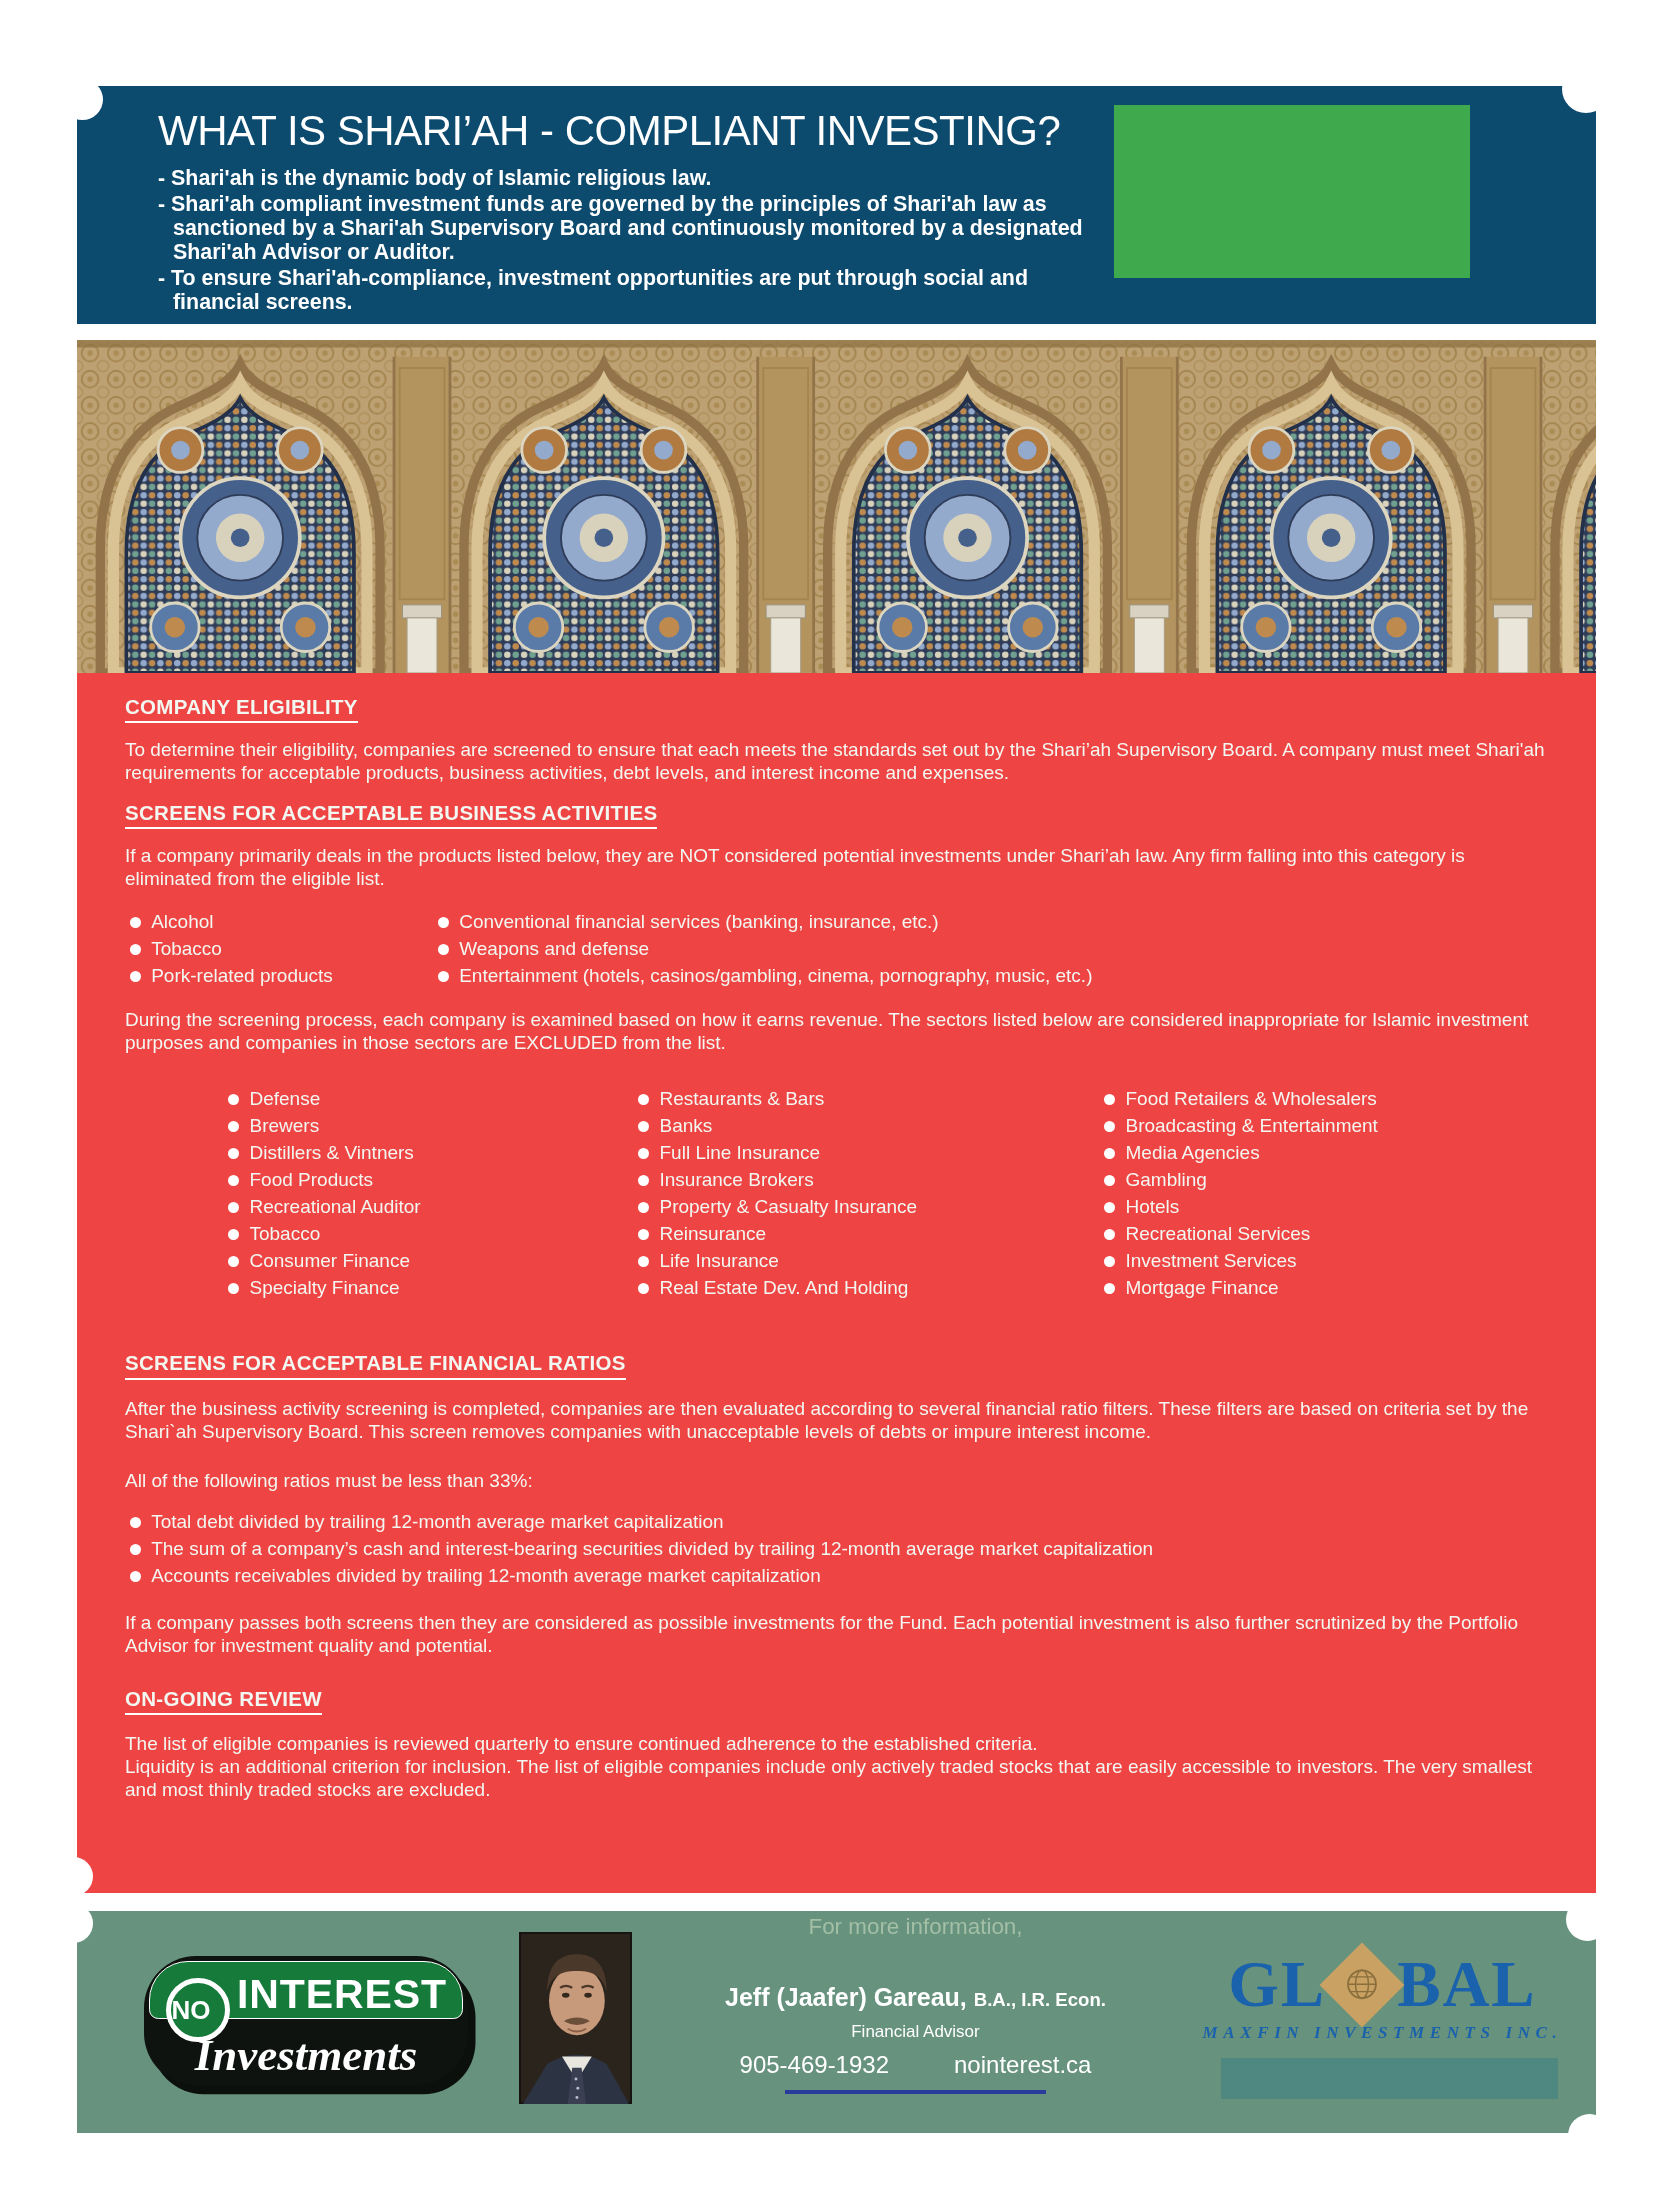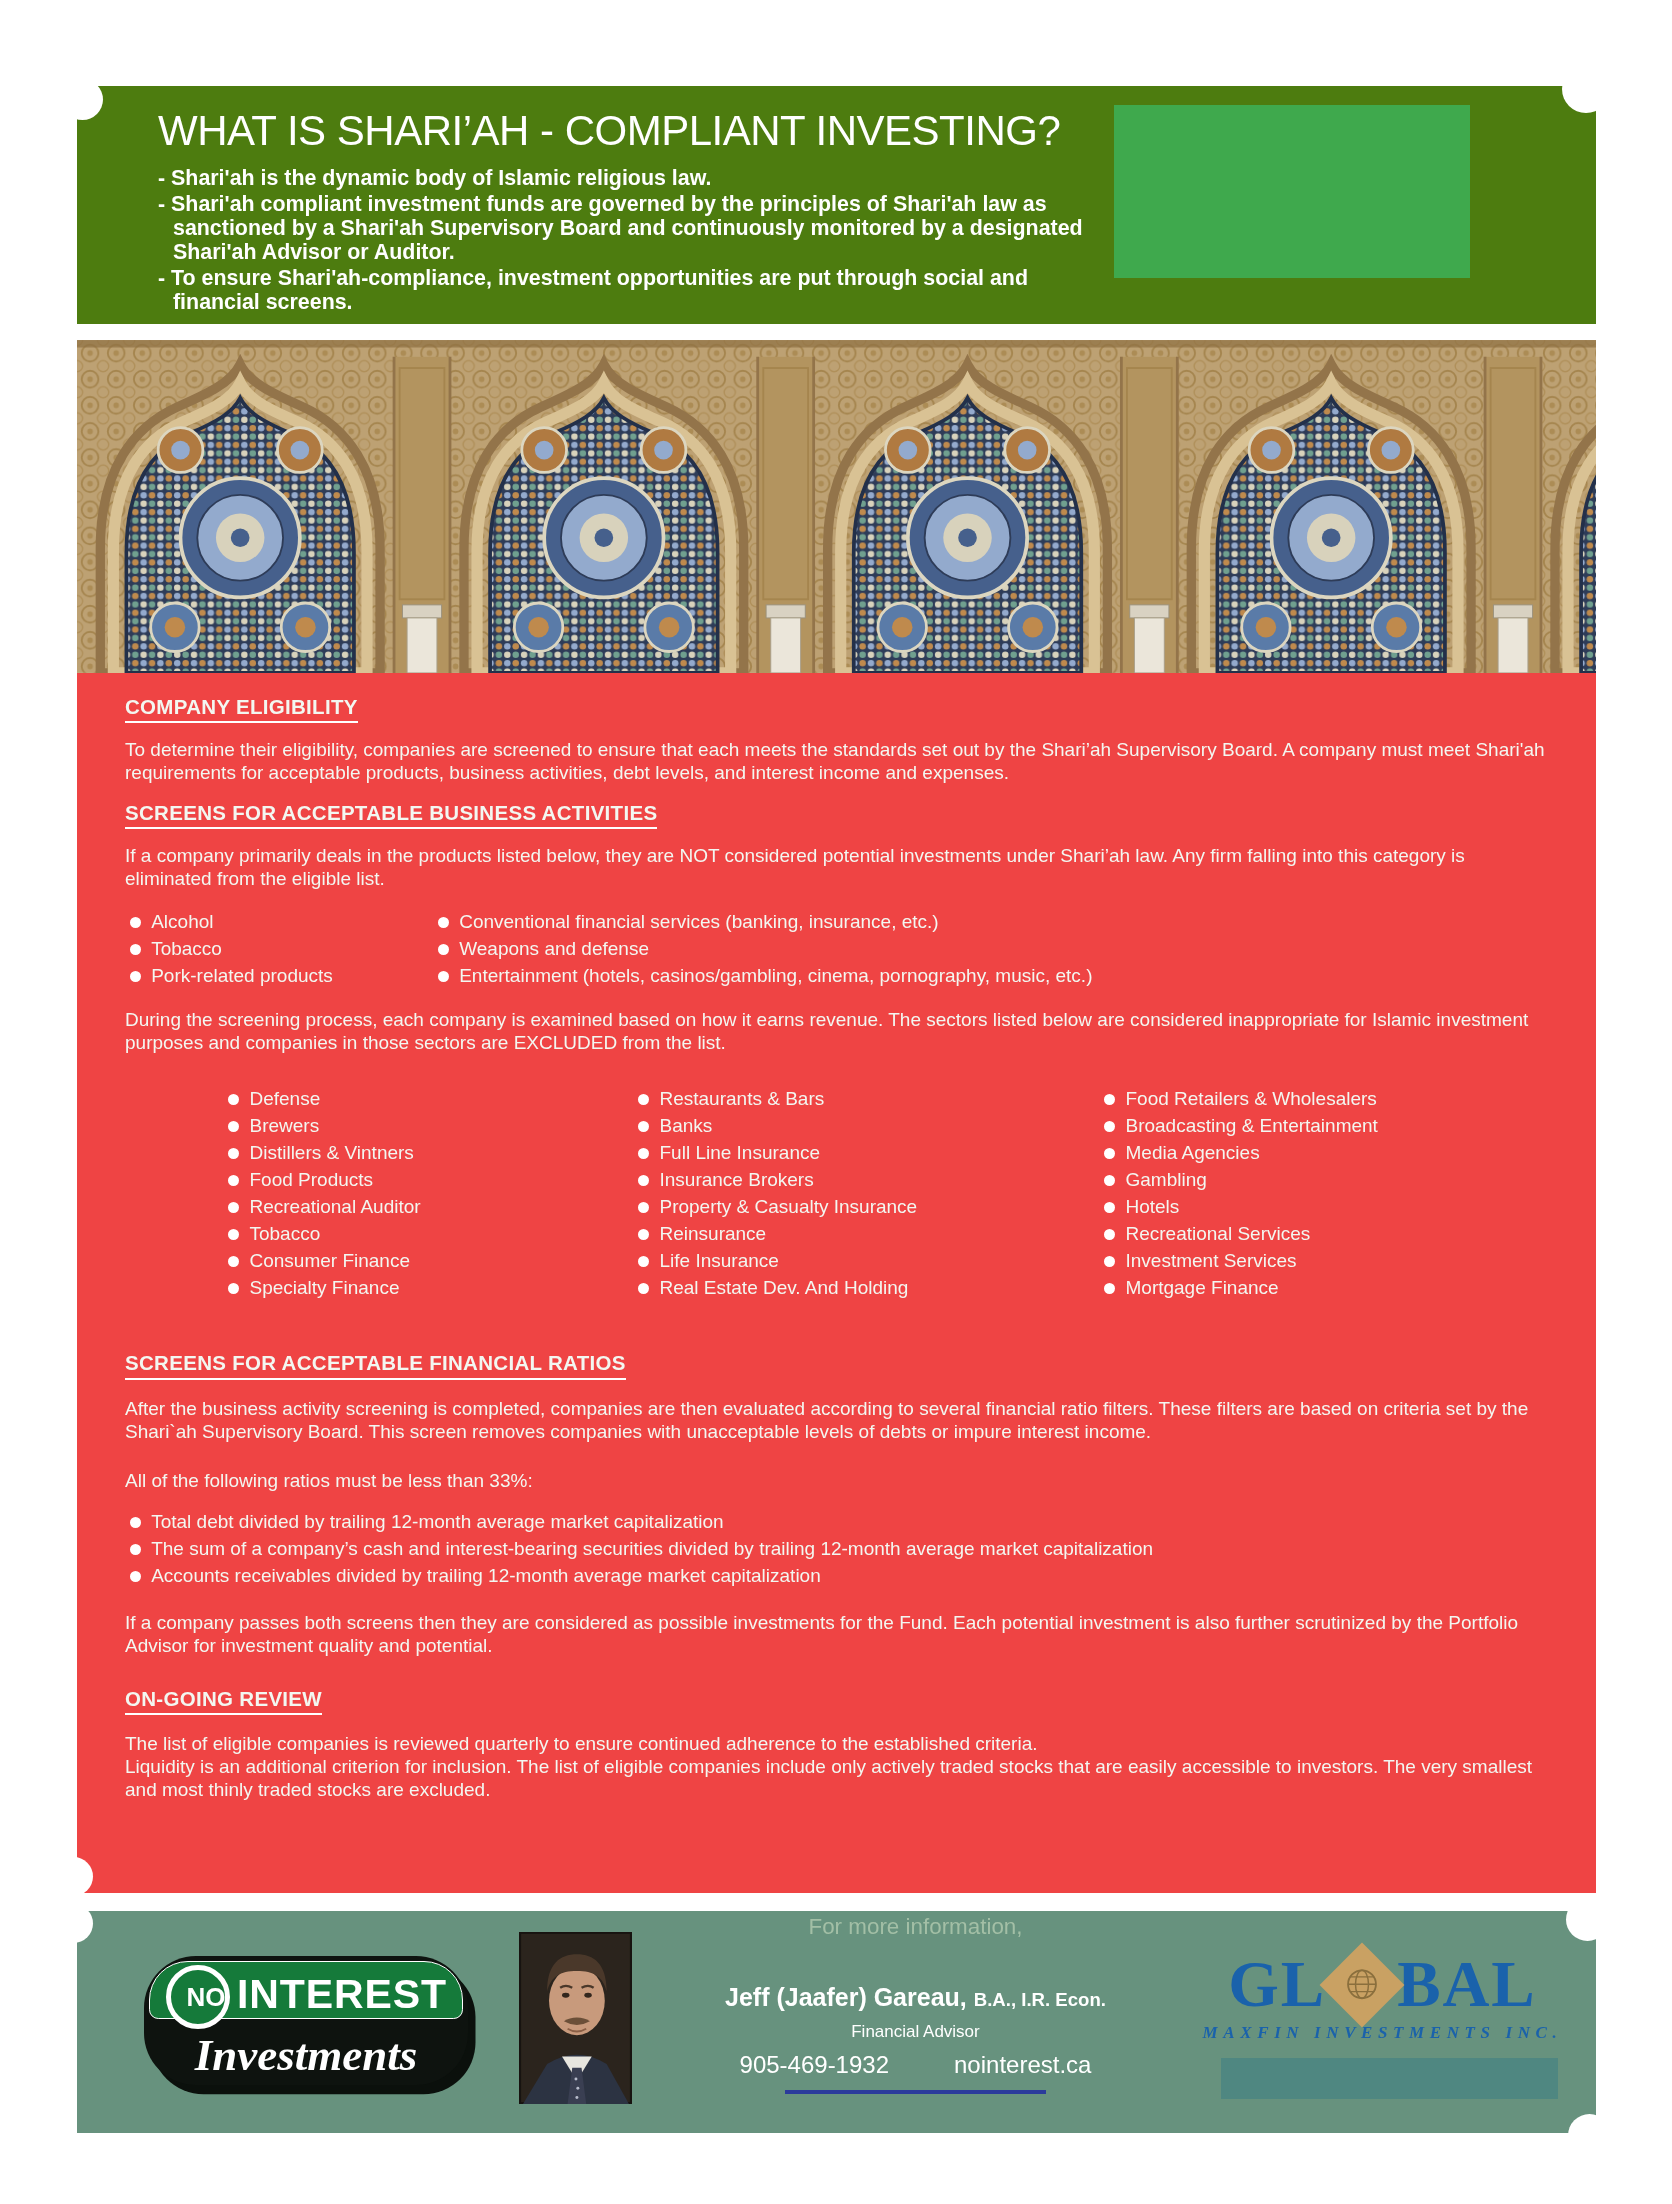--- a/index.html
+++ b/index.html
@@ -1,21 +1,21 @@
 <!DOCTYPE html>
 <html style="font-size:15px"><head>
 <meta charset="utf-8">
 <style>
   html,body{margin:0;padding:0;background:#ffffff;}
   .page{position:relative;width:1672px;height:2205px;background:#ffffff;overflow:hidden;
         font-family:"Liberation Sans",sans-serif;-webkit-font-smoothing:antialiased;}
   .band{position:absolute;left:77px;width:1519px;box-sizing:border-box;}
 
   
-  .header{top:86px;height:238px;background:#4d7c0f;padding:22.4px 0 0 81px;color:#ffffff;}
+  .header{top:86px;height:238px;background:#0c4a6e;padding:22.4px 0 0 81px;color:#ffffff;}
   .header h1{margin:0 0 11.2px;font-size:42px;font-weight:400;letter-spacing:-0.5px;line-height:1.1;}
   .hb{margin:0 0 1.9px;font-size:21.4px;line-height:24px;max-width:932px;
       padding-left:15px;text-indent:-15px;font-weight:700;}
   .accent-box{position:absolute;left:1037px;top:18.6px;width:356px;height:173px;background:#3fa94d;}
 
   
   .photo{position:absolute;left:77px;top:340px;width:1519px;height:333px;display:block;}
 
   
   .main{top:673px;height:1220px;background:#ef4444;color:#f3f7f1;padding:24px 41px 0 48px;}
@@ -34,22 +34,22 @@
   .ratiolist{margin-left:4.7px;}
 
   
   .footer{top:1911px;height:222px;background:#67927e;color:#ffffff;}
 
   .ni{position:absolute;left:67px;top:45px;width:336px;height:142px;}
   .ni-pill{position:absolute;left:0;top:0;width:324px;height:129px;border-radius:52px;
            background:#0e130f;box-shadow:7.5px 9.3px 0 #0b100c;overflow:hidden;}
   .ni-green{position:absolute;left:4.7px;top:4.7px;right:4.7px;height:58px;
             border-radius:39px 39px 9.3px 9.3px;background:#157a3a;border:1.9px solid #ffffff;box-sizing:border-box;}
-  .ni-no{position:absolute;left:22.4px;top:9px;width:54px;height:54px;border-radius:50%;background:#157a3a;
-         border:5.6px solid #ffffff;display:flex;align-items:center;justify-content:flex-end;
+  .ni-no{position:absolute;left:22.4px;top:22px;width:54px;height:54px;border-radius:50%;background:#157a3a;
+         border:5.6px solid #ffffff;display:flex;align-items:center;justify-content:flex-start;
          font-size:26px;font-weight:700;color:#ffffff;z-index:2;box-sizing:content-box;}
   .ni-interest{position:absolute;left:93px;top:15px;font-size:41px;font-weight:700;
                letter-spacing:0.9px;color:#ffffff;z-index:2;}
   .ni-inv{position:absolute;left:0;width:324px;top:73px;text-align:center;
           font-family:"Liberation Serif",serif;font-style:italic;font-weight:700;
           font-size:45px;color:#ffffff;z-index:2;}
 
   .advisor-photo{position:absolute;left:442px;top:21.4px;width:113px;height:172px;display:block;}
 
   .contact{position:absolute;left:559px;top:3px;width:559px;text-align:center;}

